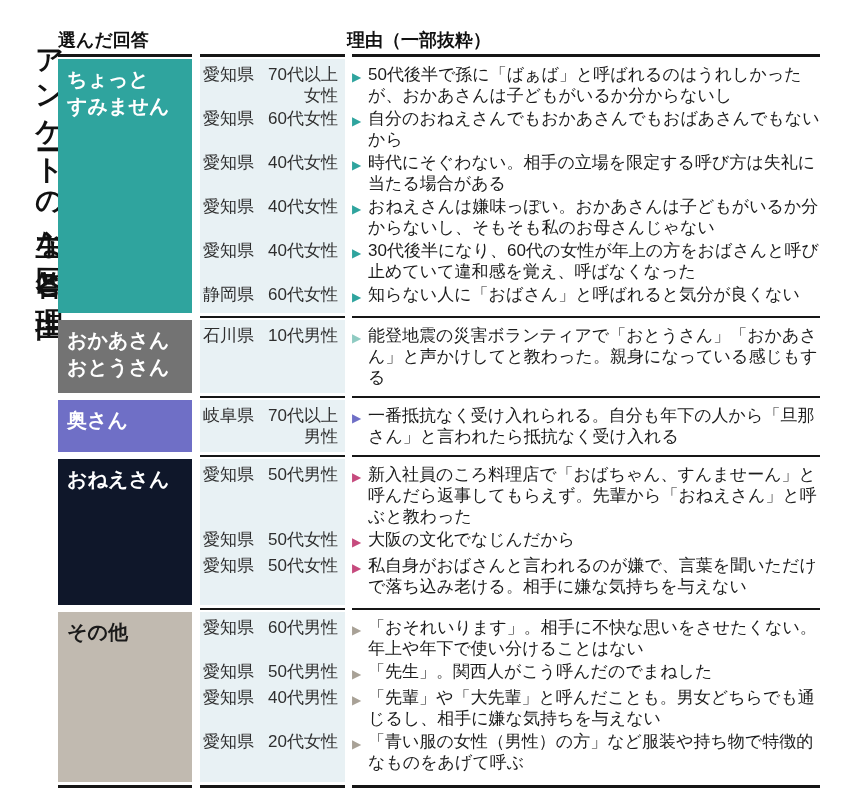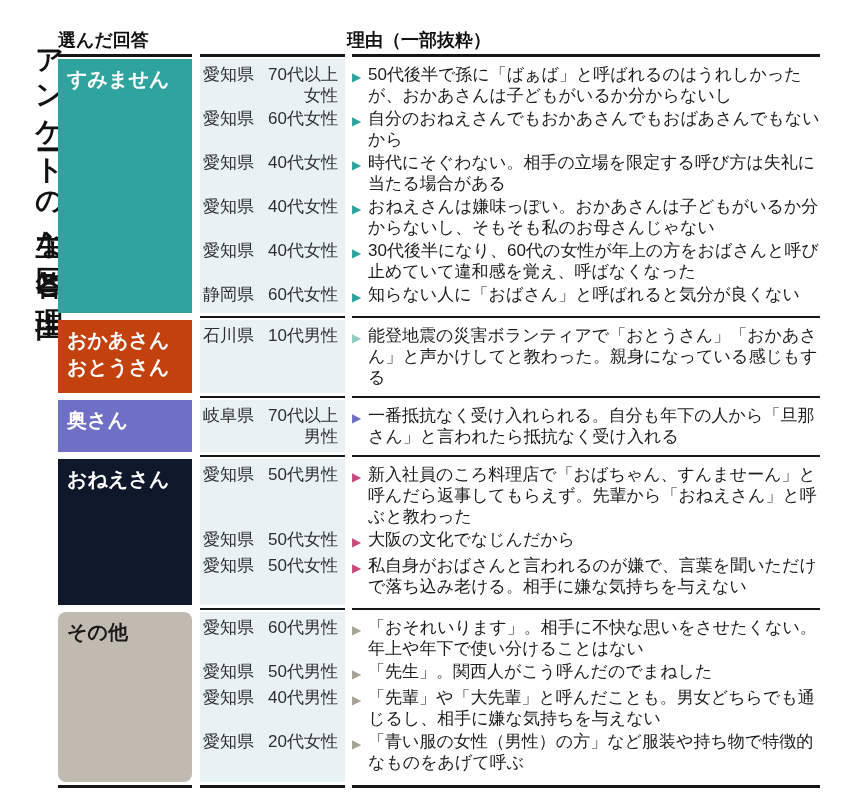--- a/index.html
+++ b/index.html
@@ -77,20 +77,21 @@
     </div>
     <div class="header-line">
       <span class="hl-label"></span>
       <span class="hl-mid"></span>
       <span class="hl-reason"></span>
     </div>
 
     <div id="tbody">
         <div class="section sec0">
           <div class="label" style="background: rgb(47, 164, 158); color: rgb(255, 255, 255);">
+            <div class="label-line">ちょっと</div>
             <div class="label-line">すみません</div>
           </div>
           <div class="rows">
             <div class="row">
               <div class="who">
                 <span class="pref">愛知県</span>
                 <span class="demo">
                   <div class="demo-line">70代以上</div>
                   <div class="demo-line">女性</div>
                 </span>
@@ -161,21 +162,21 @@
               </div>
             </div>
           </div>
         </div>
         <div class="sep">
           <span class="sep-label"></span>
           <span class="sep-mid"></span>
           <span class="sep-reason"></span>
         </div>
         <div class="section sec1">
-          <div class="label" style="background: #c2410c; color: rgb(255, 255, 255);">
+          <div class="label" style="background: #737373; color: rgb(255, 255, 255);">
             <div class="label-line">おかあさん</div>
             <div class="label-line">おとうさん</div>
           </div>
           <div class="rows">
             <div class="row">
               <div class="who">
                 <span class="pref">石川県</span>
                 <span class="demo">
                   <div class="demo-line">10代男性</div>
                 </span>
@@ -259,21 +260,21 @@
               </div>
             </div>
           </div>
         </div>
         <div class="sep">
           <span class="sep-label"></span>
           <span class="sep-mid"></span>
           <span class="sep-reason"></span>
         </div>
         <div class="section sec4">
-          <div class="label" style="background: rgb(193, 186, 176); color: rgb(26, 26, 26); border-radius: 8px;">
+          <div class="label" style="background: rgb(193, 186, 176); color: rgb(26, 26, 26);">
             <div class="label-line">その他</div>
           </div>
           <div class="rows">
             <div class="row">
               <div class="who">
                 <span class="pref">愛知県</span>
                 <span class="demo">
                   <div class="demo-line">60代男性</div>
                 </span>
               </div>

